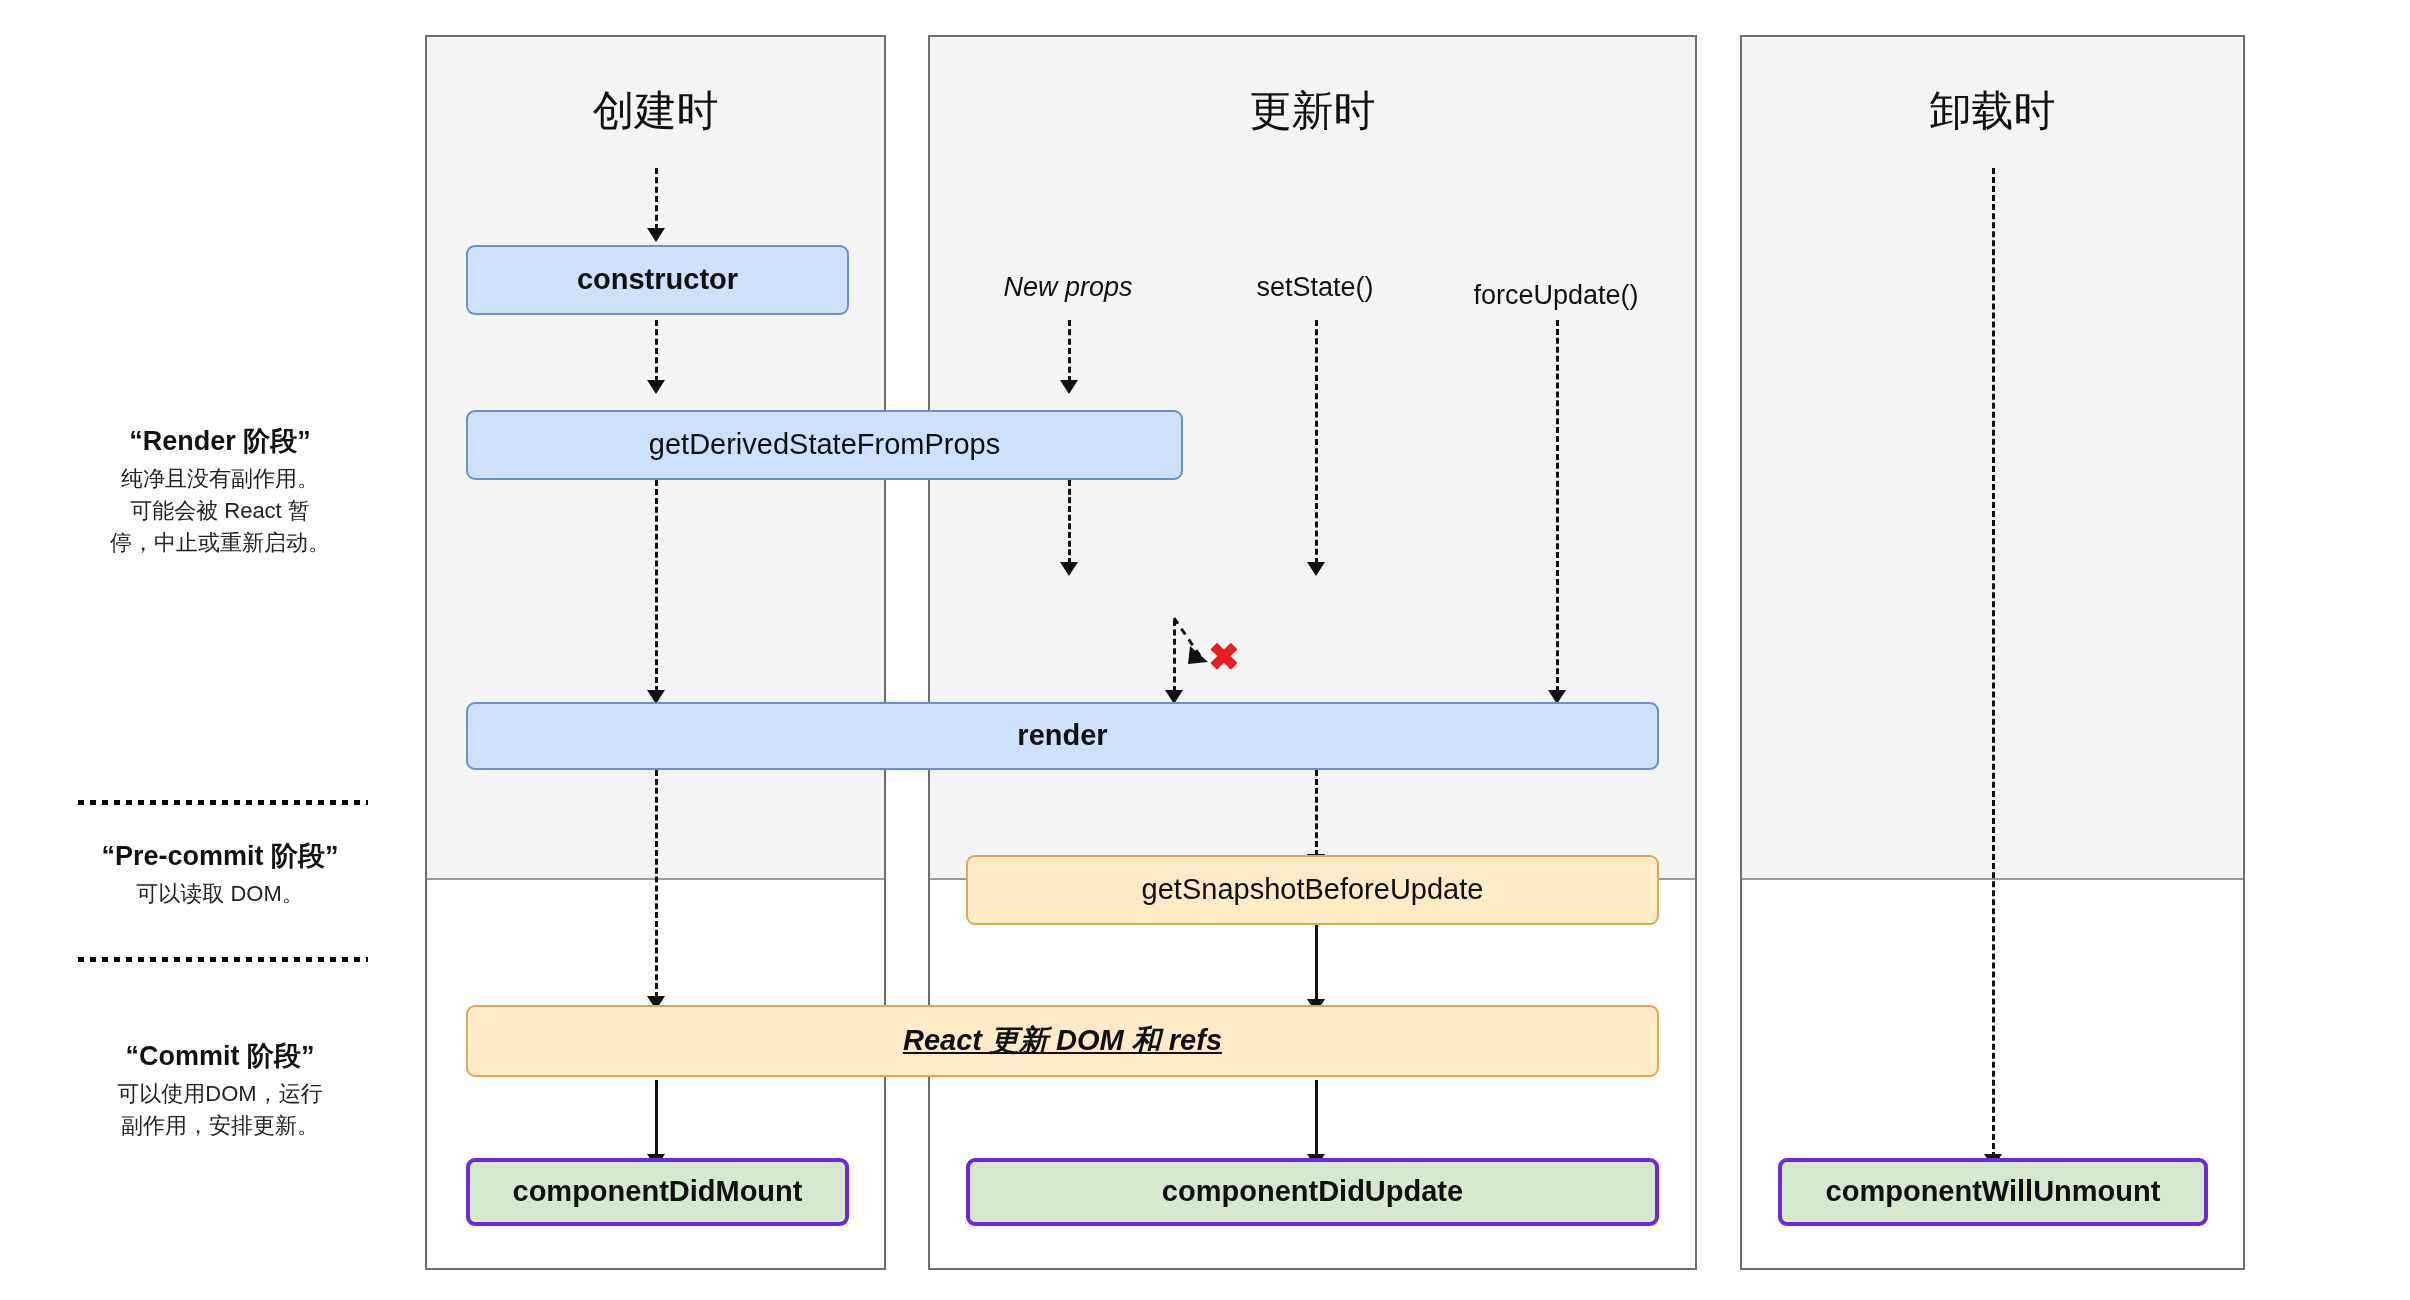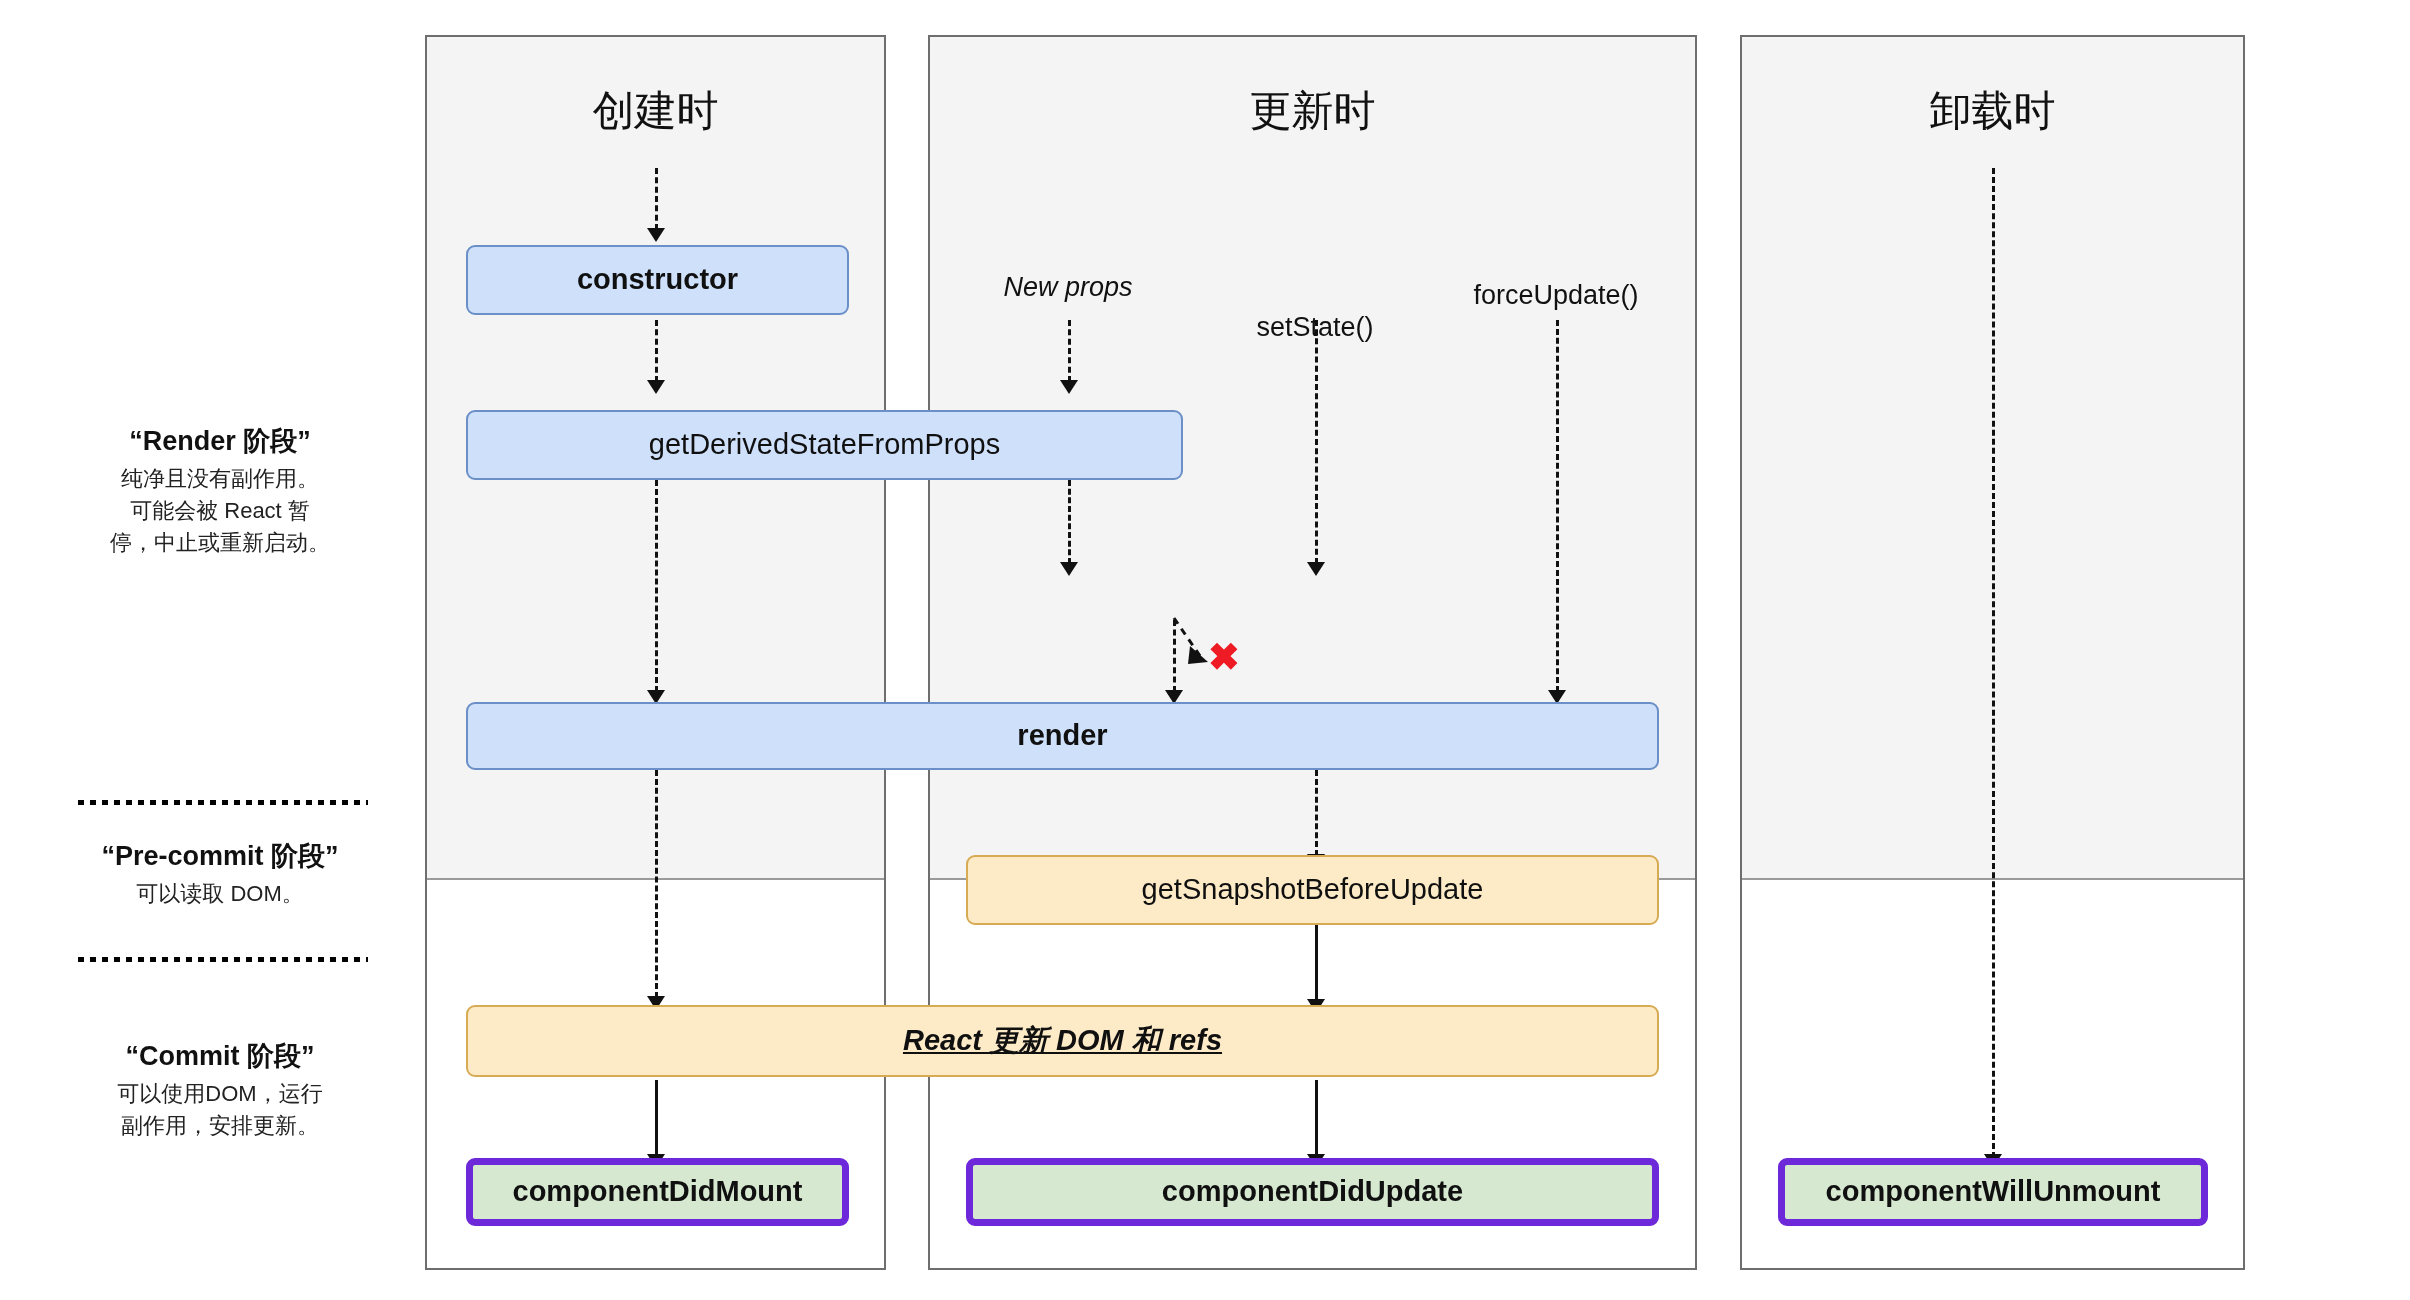--- a/index.html
+++ b/index.html
@@ -78,21 +78,21 @@
     align-items: center;
     justify-content: center;
     text-align: center;
     font-size: 29px;
     line-height: 1.15;
     white-space: nowrap;
     z-index: 5;
   }
   .box.blue   { background:#cfe0fa; border:2px solid #6b8fc7; color:#101010; }
   .box.yellow { background:#fdebc8; border:2px solid #d7ab53; color:#101010; }
-  .box.green  { background:#d6e8d0; border:7px solid #6d28d9; color:#101010; }
+  .box.green  { background:#d6e8d0; border:4px solid #6d28d9; color:#101010; }
   .box.bold   { font-weight: bold; }
   .box.italic { font-style: italic; font-weight: bold; }
 
   
   .trigger {
     position: absolute;
     text-align: center;
     font-size: 27px;
     color: #111;
     white-space: nowrap;
@@ -219,21 +219,21 @@
   <div class="conn solid-v" style="left:1315px; top:925px; height:78px;"></div>
   <div class="arrowhead" style="left:1307px; top:999px;"></div>
 
   <div class="conn solid-v" style="left:1315px; top:1080px; height:78px;"></div>
   <div class="arrowhead" style="left:1307px; top:1154px;"></div>
 
   <div class="conn dashed-v" style="left:1992px; top:168px; height:990px;"></div>
   <div class="arrowhead" style="left:1984px; top:1154px;"></div>
 
   <div class="trigger italic" style="left:938px; top:272px; width:260px;">New props</div>
-  <div class="trigger" style="left:1185px; top:272px; width:260px;margin-top:40px;">setState()</div>
+  <div class="trigger" style="left:1185px; top:272px; width:260px;">setState()</div>
   <div class="trigger" style="left:1426px; top:280px; width:260px;">forceUpdate()</div>
 
   <div class="box blue bold" style="left:466px; top:245px; width:383px; height:70px;">constructor</div>
 
   <div class="box blue" style="left:466px; top:410px; width:717px; height:70px;">getDerivedStateFromProps</div>
 
 
   <div class="box blue bold" style="left:466px; top:702px; width:1193px; height:68px;">render</div>
 
   <div class="box yellow" style="left:966px; top:855px; width:693px; height:70px;">getSnapshotBeforeUpdate</div>

